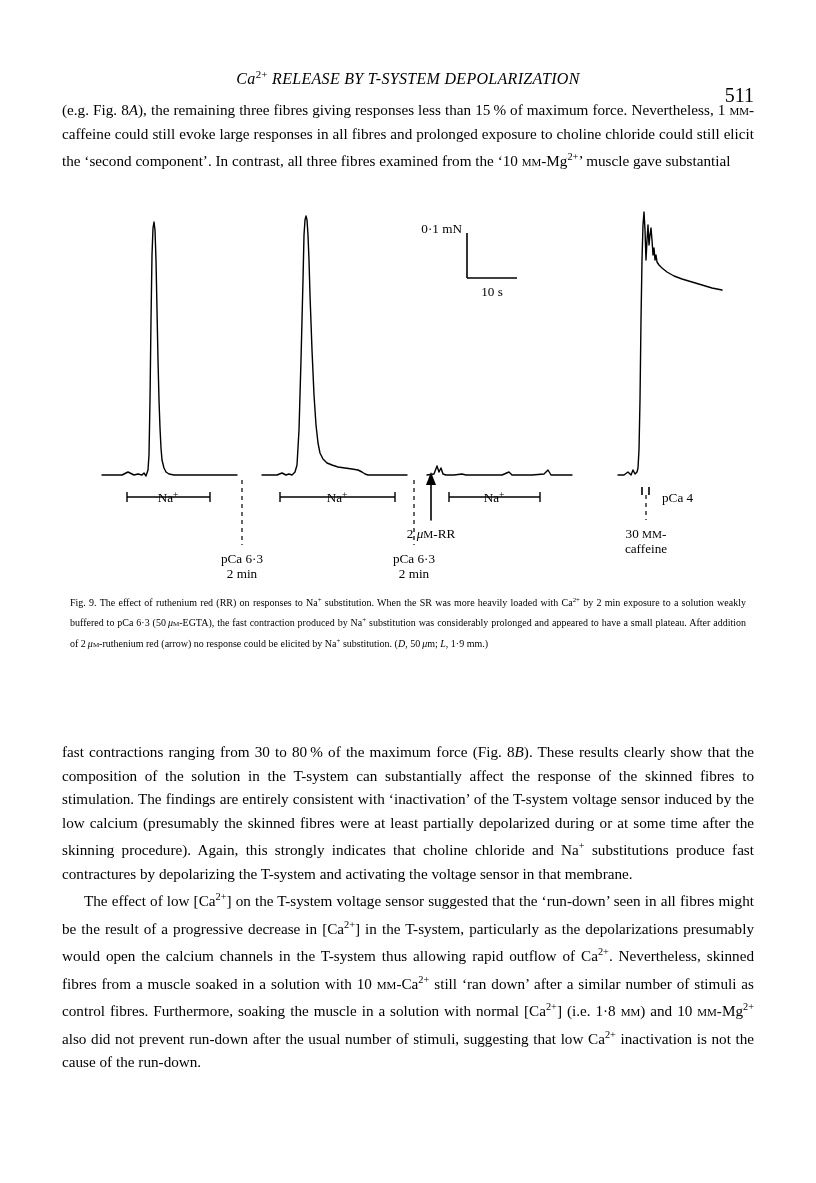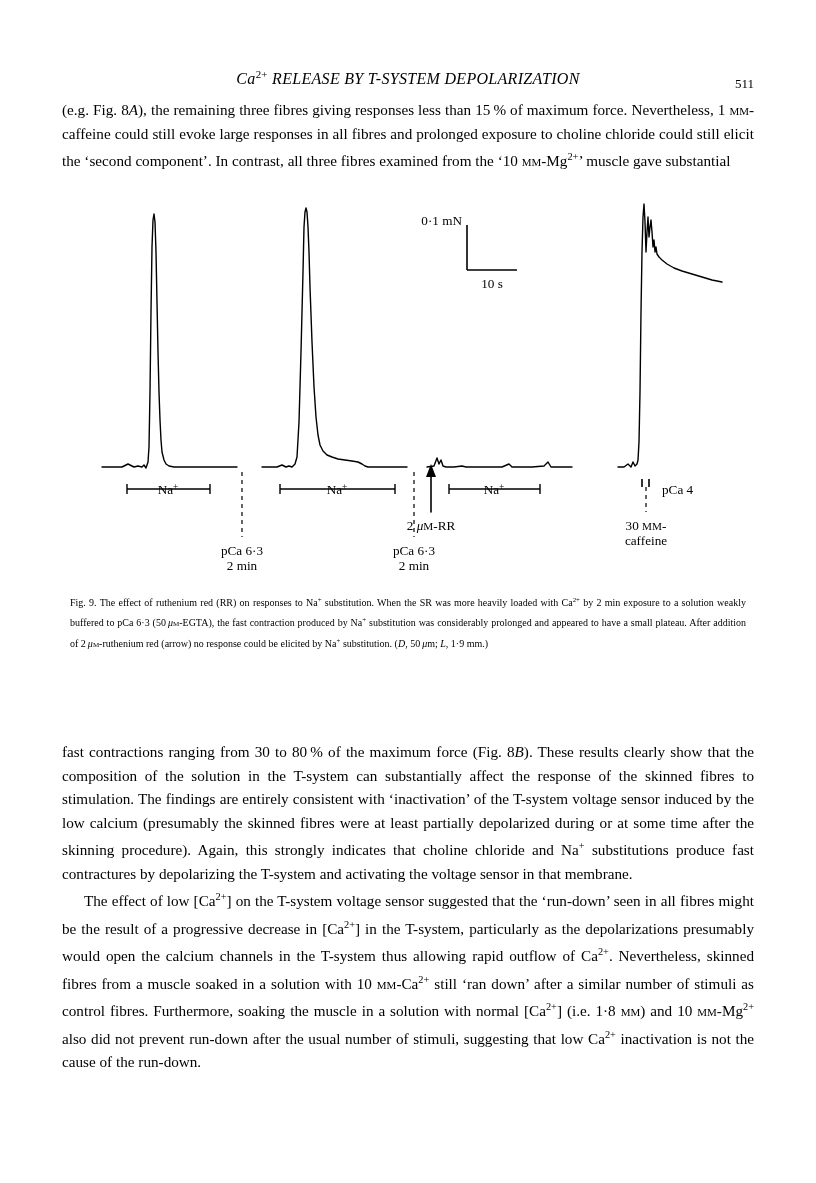--- a/index.html
+++ b/index.html
@@ -36,22 +36,22 @@
     font-style: italic;
     font-size: 16px;
     letter-spacing: 0.3px;
   }
   .running-title .sup {
     font-style: normal;
   }
   .page-number {
     position: absolute;
     right: 0;
-    top: 8px;
-    font-size: 13px;
+    top: 16px;
+    font-size: 20px;
     font-style: normal;
     font-weight: normal;
   }
   .body-text {
     position: absolute;
     width: 692px;
     left: 62px;
     font-size: 15.2px;
     line-height: 23.5px;
     text-align: justify;
@@ -62,21 +62,21 @@
   #para-bottom p { margin: 0; }
   #para-bottom p.indent { text-indent: 22px; }
 
   sub, sup { font-size: 0.68em; }
   .sc { font-variant: small-caps; }
 
   
   .figure {
     position: absolute;
     left: 62px;
-    top: 192px;
+    top: 200px;
     width: 692px;
     height: 385px;
   }
   .figure svg { display: block; }
 
   .caption {
     position: absolute;
     left: 70px;
     top: 591px;
     width: 676px;

